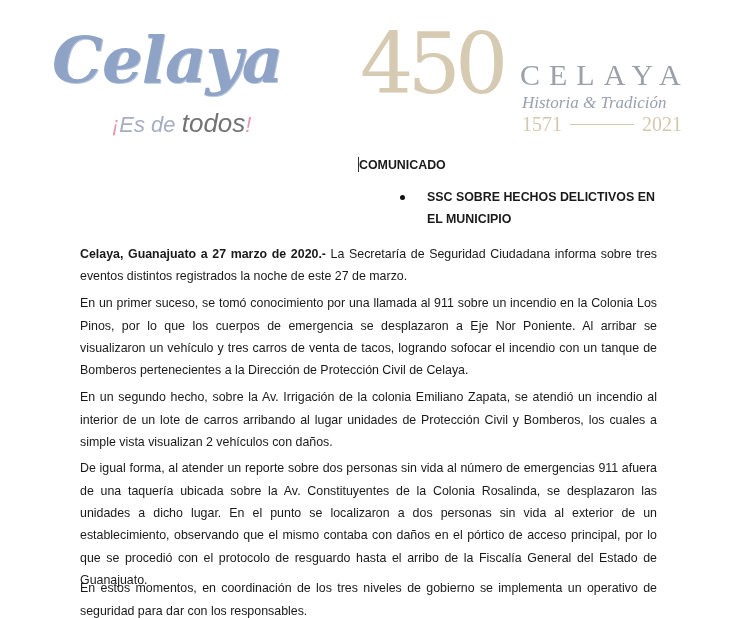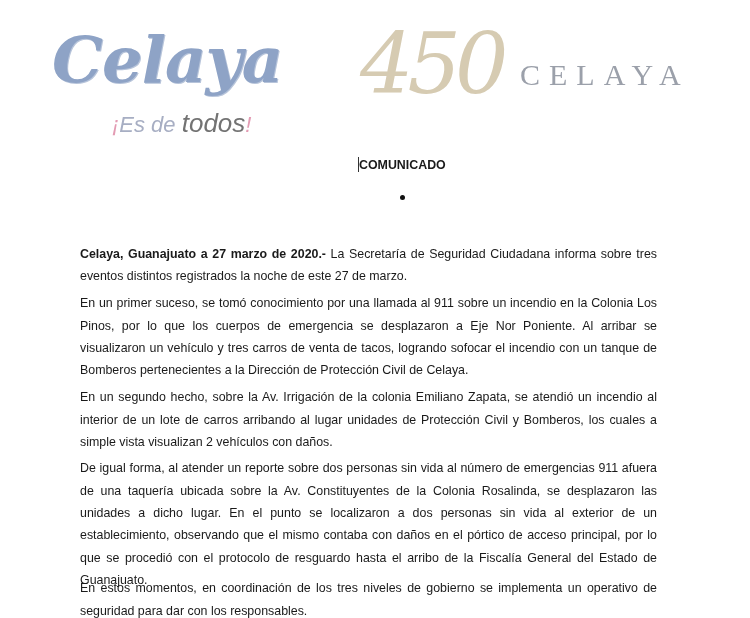--- a/index.html
+++ b/index.html
@@ -12,21 +12,21 @@
        font-size: 64px; color: #8ea3c6; letter-spacing: -1px; line-height: 1;
        text-shadow: 1px 1px 0 #b7c4da; }
   .logo-celaya .tag { position: absolute; left: 60px; top: 82px;
        font-family: "Liberation Sans", sans-serif; font-style: italic; font-size: 22px;
        color: #a7aec3; line-height: 1; }
   .logo-celaya .tag .excl { color: #e39bb3; }
   .logo-celaya .tag .todos { font-size: 26px; color: #737373; }
 
   .logo-450 { position: absolute; left: 352px; top: 28px; width: 340px; height: 110px; }
   .logo-450 .num { position: absolute; left: 8px; top: -6px;
-       font-family: "DejaVu Serif", serif; font-style: italic; font-size: 84px;
+       font-family: "DejaVu Serif", serif; font-size: 84px;
        color: #d6cbb2; letter-spacing: -6px; line-height: 1; }
   .logo-450 .city { position: absolute; left: 168px; top: 32px;
        font-family: "Liberation Serif", serif; font-size: 30px; letter-spacing: 9px;
        color: #9ba0aa; line-height: 1; }
   .logo-450 .sub { position: absolute; left: 170px; top: 66px;
        font-family: "Liberation Serif", serif; font-style: italic; font-size: 17px;
        color: #9aa1ae; line-height: 1; }
   .logo-450 .years { position: absolute; left: 170px; top: 86px; width: 160px;
        font-family: "Liberation Serif", serif; font-size: 20px; color: #d3c8af;
        line-height: 1; display: flex; align-items: center; }
@@ -48,28 +48,35 @@
 <body>
 
 <div class="logo-celaya">
   <span class="word">Celaya</span>
   <span class="tag"><span class="excl">¡</span><span>Es de </span><span class="todos">todos</span><span class="excl">!</span></span>
 </div>
 
 <div class="logo-450">
   <span class="num">450</span>
   <span class="city">CELAYA</span>
+  <span class="sub">Historia &amp; Tradición</span>
+  <div class="years">
+    <span>1571</span>
+    <span class="rule"></span>
+    <span>2021</span>
+  </div>
 </div>
 
 <div class="heading">
   <span class="caret"></span><span>COMUNICADO</span>
 </div>
 
 <div class="bullet">
   <span class="dot"></span>
+  <span class="txt">SSC SOBRE HECHOS DELICTIVOS EN EL MUNICIPIO</span>
 </div>
 
 <p class="para" style="top:229px;margin-top:14px;"><b>Celaya, Guanajuato a 27 marzo de 2020.-</b><span> La Secretaría de Seguridad Ciudadana informa sobre tres eventos distintos registrados la noche de este 27 de marzo.</span></p>
 
 <p class="para" style="top:280px;">En un primer suceso, se tomó conocimiento por una llamada al 911 sobre un incendio en la Colonia Los Pinos, por lo que los cuerpos de emergencia se desplazaron a Eje Nor Poniente. Al arribar se visualizaron un vehículo y tres carros de venta de tacos, logrando sofocar el incendio con un tanque de Bomberos pertenecientes a la Dirección de Protección Civil de Celaya.</p>
 
 <p class="para" style="top:374px;">En un segundo hecho, sobre la Av. Irrigación de la colonia Emiliano Zapata, se atendió un incendio al interior de un lote de carros arribando al lugar unidades de Protección Civil y Bomberos, los cuales a simple vista visualizan 2 vehículos con daños.</p>
 
 <p class="para" style="top:445px;">De igual forma, al atender un reporte sobre dos personas sin vida al número de emergencias 911 afuera de una taquería ubicada sobre la Av. Constituyentes de la Colonia Rosalinda, se desplazaron las unidades a dicho lugar. En el punto se localizaron a dos personas sin vida al exterior de un establecimiento, observando que el mismo contaba con daños en el pórtico de acceso principal, por lo que se procedió con el protocolo de resguardo hasta el arribo de la Fiscalía General del Estado de Guanajuato.</p>
 

